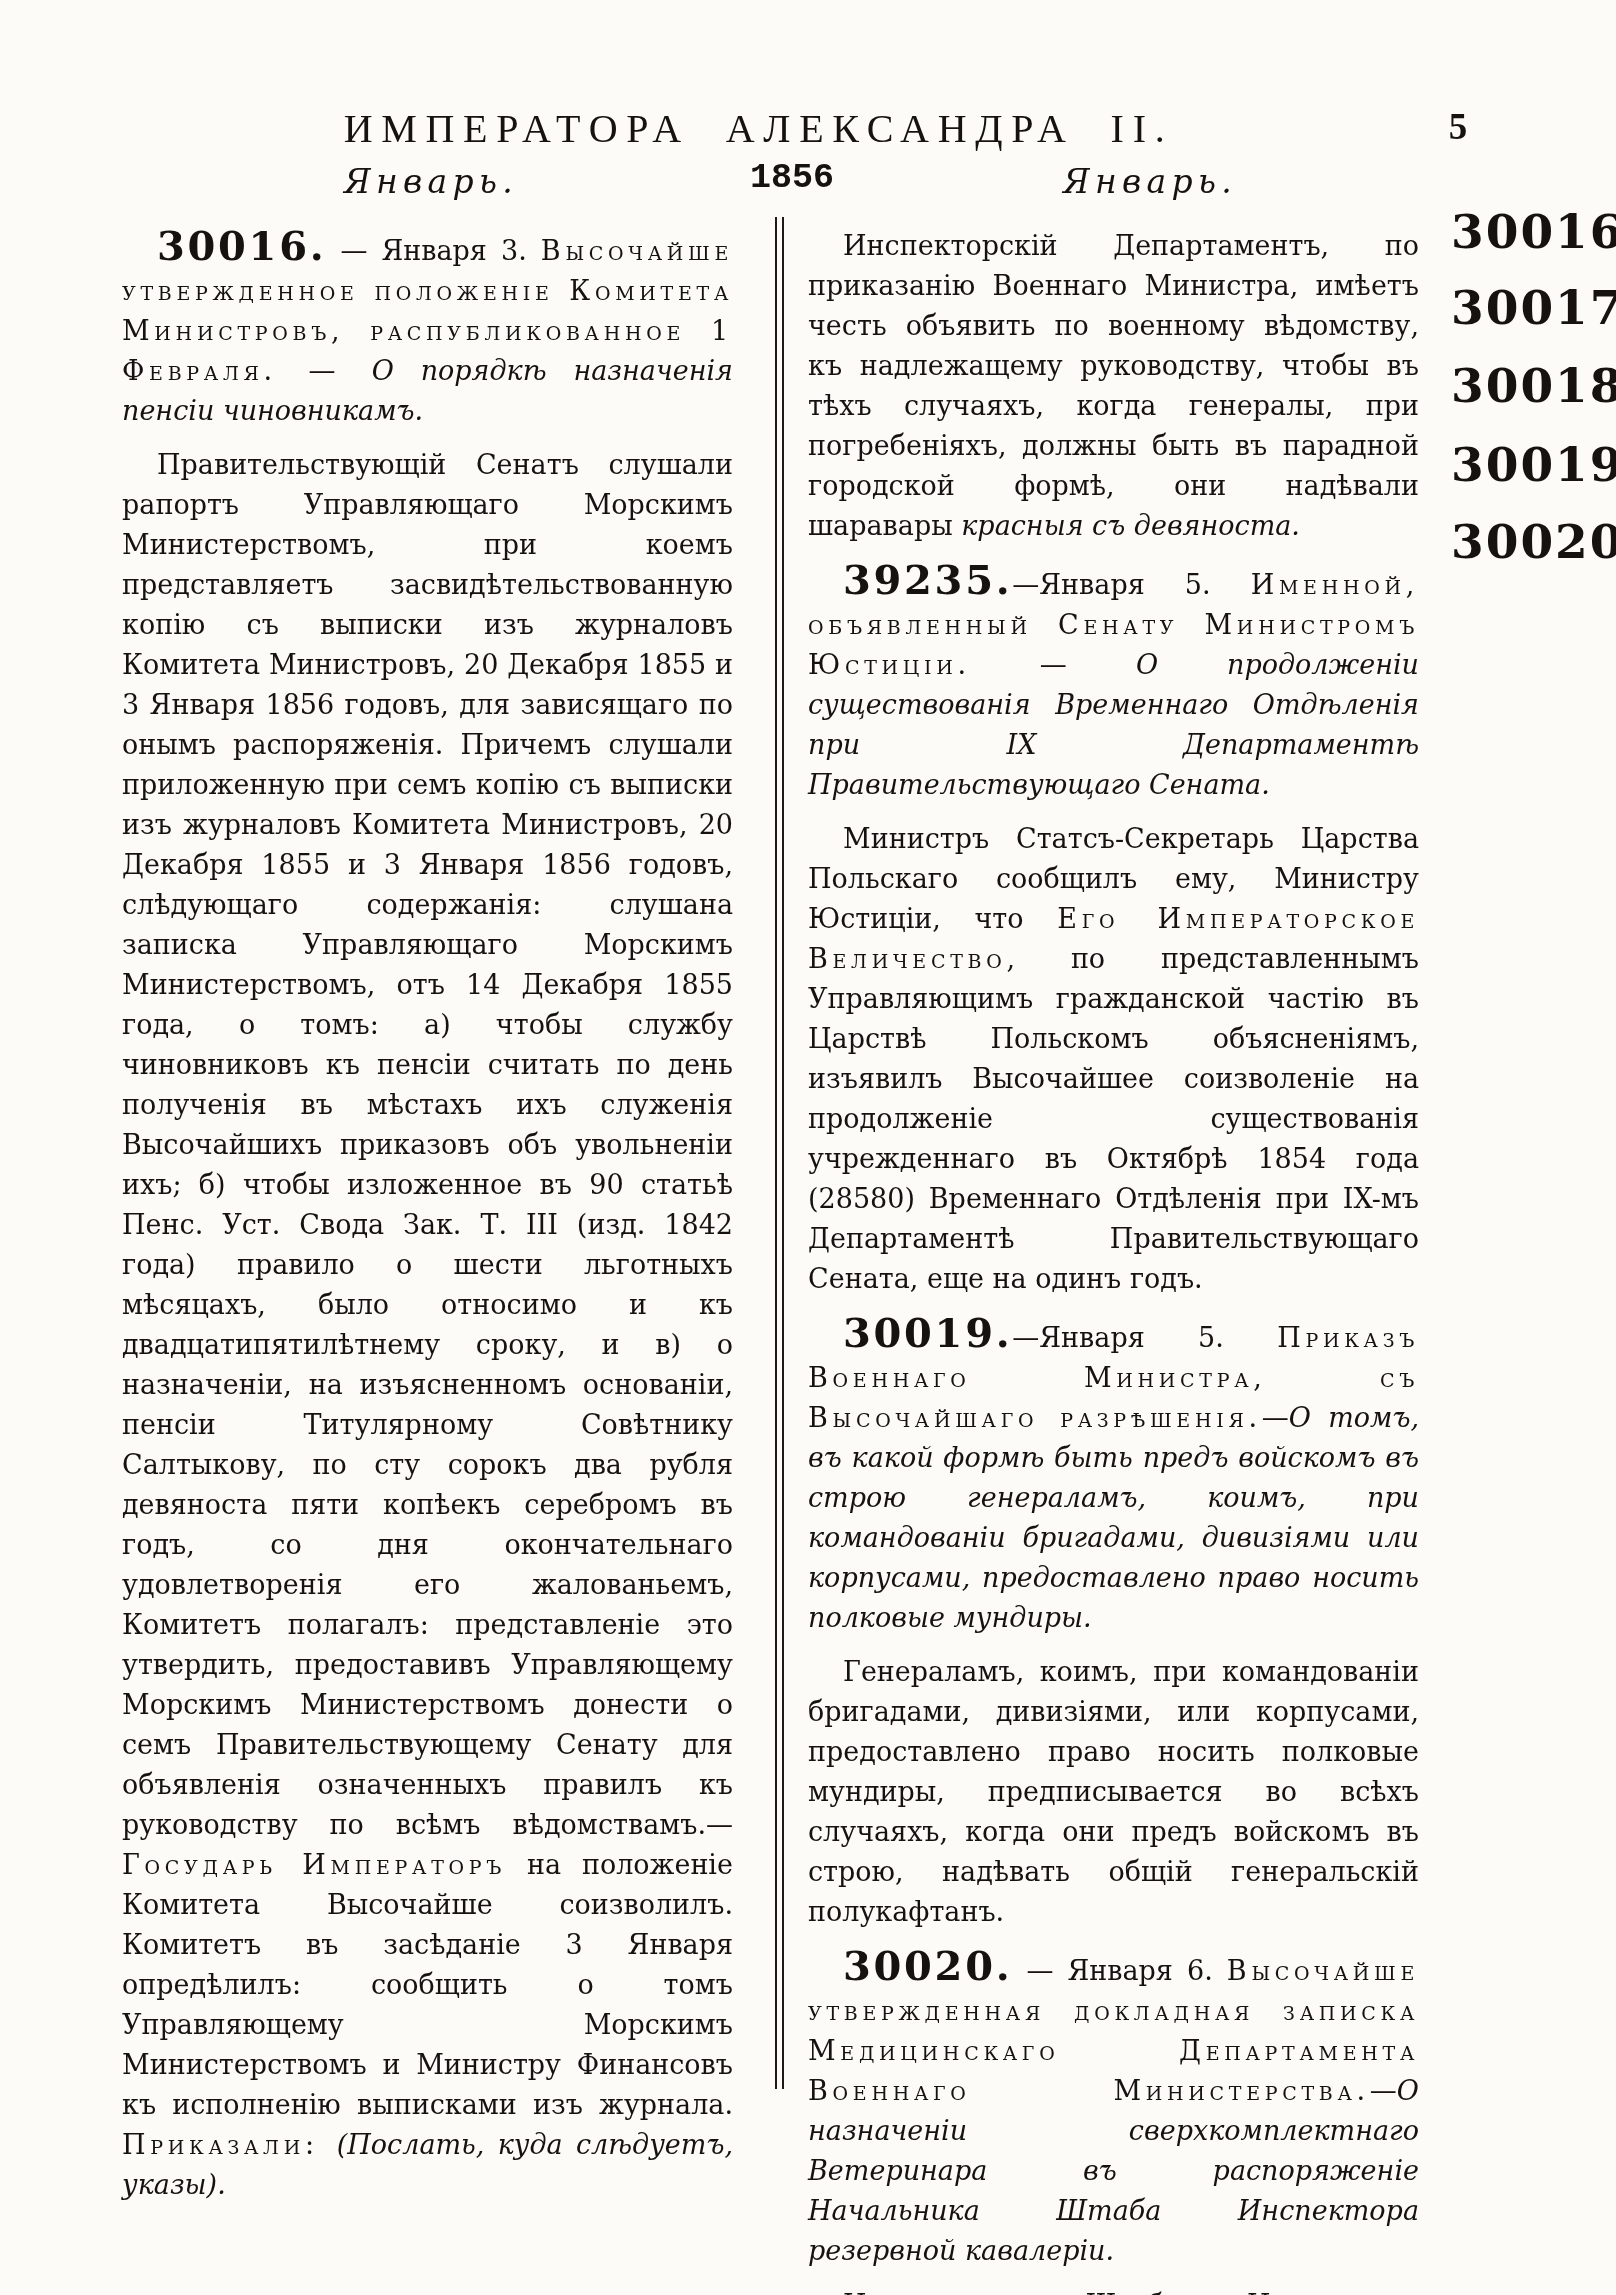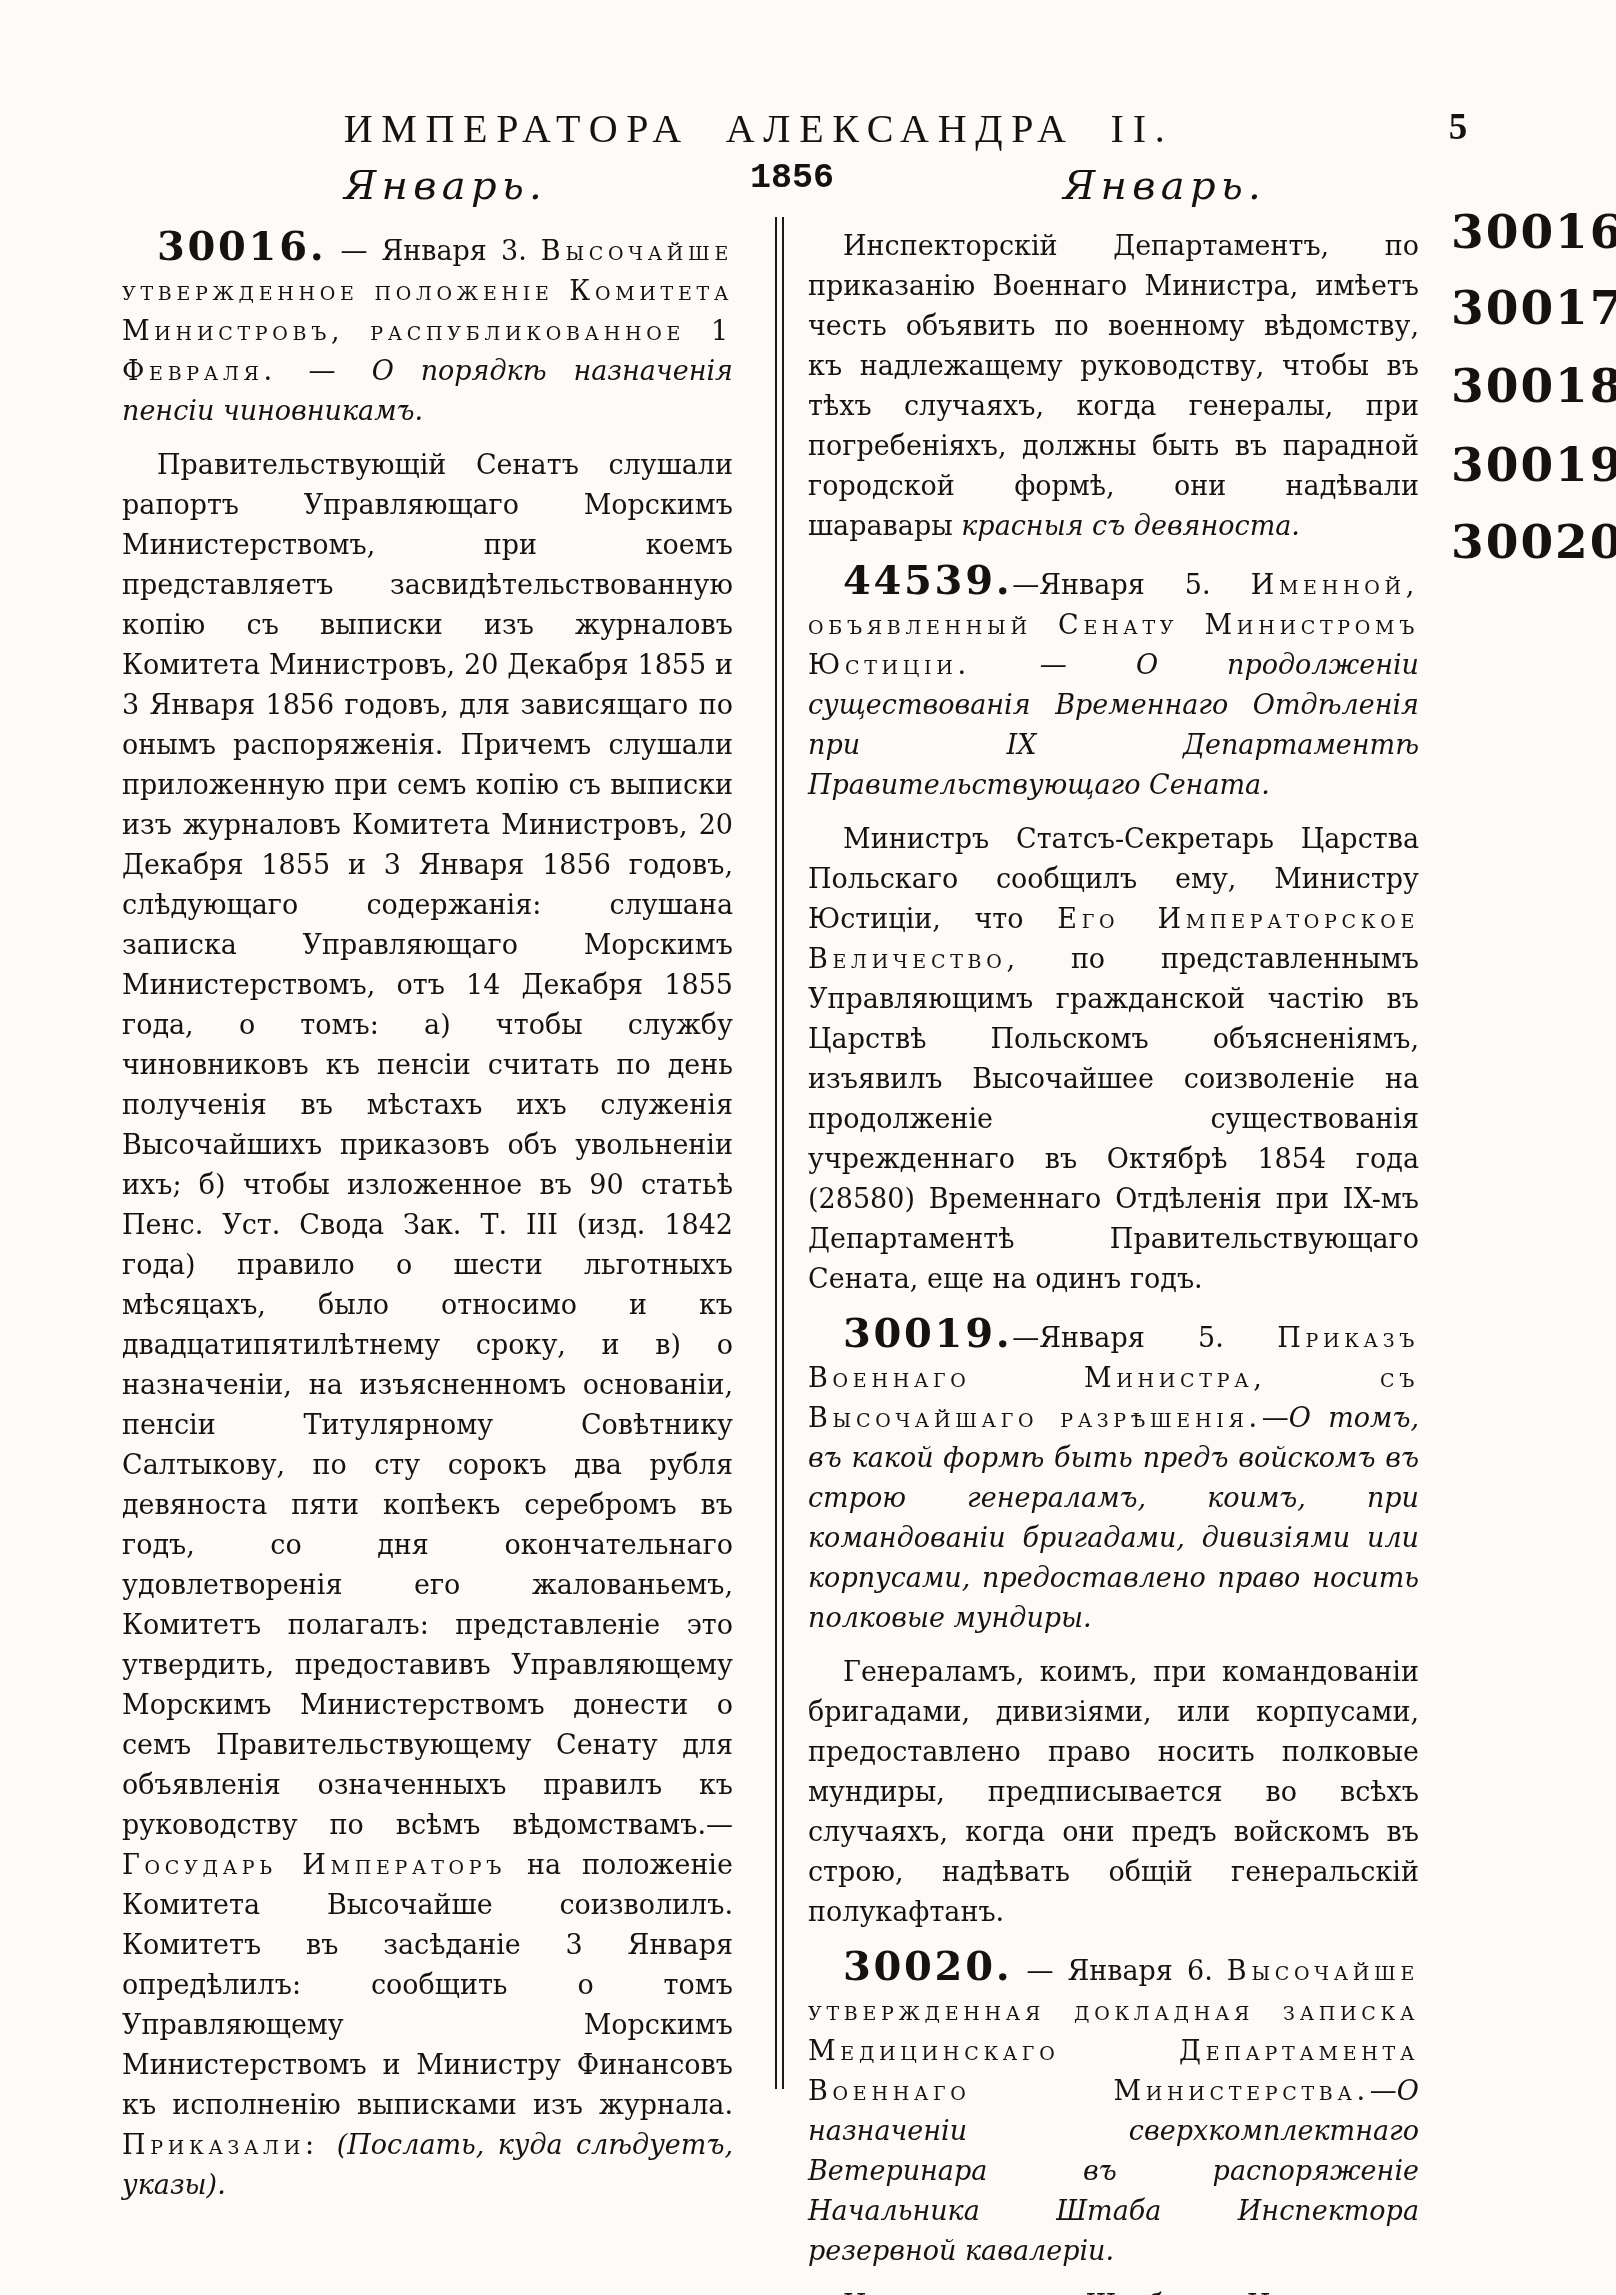--- a/index.html
+++ b/index.html
@@ -29,21 +29,21 @@
     top: 105px; left: 1418px; width: 80px;
     text-align: center;
     font-size: 37px;
     font-family: "Liberation Serif", "DejaVu Serif", serif;
     font-weight: bold;
   }
   .month-left, .month-right {
     position: absolute;
     top: 162px;
     font-style: italic;
-    font-size: 40px;
+    font-size: 33px;
     letter-spacing: 5.3px;
     white-space: nowrap;
   }
   .month-left  { left: 344px; }
   .month-right { left: 1063px; }
   .year-center {
     position: absolute;
     top: 158px; left: 732px; width: 120px;
     text-align: center;
     font-size: 35px;
@@ -120,21 +120,21 @@
 
   <div class="divider"></div>
 
   <div class="col col-left">
       <p class="para"><span class="run num">30016.</span><span class="run plain"> — Января 3. </span><span class="run sc">Высочайше утвержденное положеніе Комитета Министровъ, распубликованное 1 Февраля. — </span><span class="run italic">О порядкѣ назначенія пенсіи чиновникамъ.</span></p>
       <p class="para"><span class="run plain">Правительствующій Сенатъ слушали рапортъ Управляющаго Морскимъ Министерствомъ, при коемъ представляетъ засвидѣтельствованную копію съ выписки изъ журналовъ Комитета Министровъ, 20 Декабря 1855 и 3 Января 1856 годовъ, для зависящаго по онымъ распоряженія. Причемъ слушали приложенную при семъ копію съ выписки изъ журналовъ Комитета Министровъ, 20 Декабря 1855 и 3 Января 1856 годовъ, слѣдующаго содержанія: слушана записка Управляющаго Морскимъ Министерствомъ, отъ 14 Декабря 1855 года, о томъ: а) чтобы службу чиновниковъ къ пенсіи считать по день полученія въ мѣстахъ ихъ служенія Высочайшихъ приказовъ объ увольненіи ихъ; б) чтобы изложенное въ 90 статьѣ Пенс. Уст. Свода Зак. Т. III (изд. 1842 года) правило о шести льготныхъ мѣсяцахъ, было относимо и къ двадцатипятилѣтнему сроку, и в) о назначеніи, на изъясненномъ основаніи, пенсіи Титулярному Совѣтнику Салтыкову, по сту сорокъ два рубля девяноста пяти копѣекъ серебромъ въ годъ, со дня окончательнаго удовлетворенія его жалованьемъ, Комитетъ полагалъ: представленіе это утвердить, предоставивъ Управляющему Морскимъ Министерствомъ донести о семъ Правительствующему Сенату для объявленія означенныхъ правилъ къ руководству по всѣмъ вѣдомствамъ.—</span><span class="run sc">Государь Императоръ</span><span class="run plain"> на положеніе Комитета Высочайше соизволилъ. Комитетъ въ засѣданіе 3 Января опредѣлилъ: сообщить о томъ Управляющему Морскимъ Министерствомъ и Министру Финансовъ къ исполненію выписками изъ журнала. </span><span class="run sc">Приказали: </span><span class="run italic">(Послать, куда слѣдуетъ, указы).</span></p>
     </div>
 
   <div class="col col-right">
       <p class="para"><span class="run plain">Инспекторскій Департаментъ, по приказанію Военнаго Министра, имѣетъ честь объявить по военному вѣдомству, къ надлежащему руководству, чтобы въ тѣхъ случаяхъ, когда генералы, при погребеніяхъ, должны быть въ парадной городской формѣ, они надѣвали шаравары </span><span class="run italic">красныя съ девяноста.</span></p>
-      <p class="para"><span class="run num">44539.</span><span class="run plain">—Января 5. </span><span class="run sc">Именной, объявленный Сенату Министромъ Юстиціи.</span><span class="run plain"> — </span><span class="run italic">О продолженіи существованія Временнаго Отдѣленія при IX Департаментѣ Правительствующаго Сената.</span></p>
+      <p class="para"><span class="run num">39235.</span><span class="run plain">—Января 5. </span><span class="run sc">Именной, объявленный Сенату Министромъ Юстиціи.</span><span class="run plain"> — </span><span class="run italic">О продолженіи существованія Временнаго Отдѣленія при IX Департаментѣ Правительствующаго Сената.</span></p>
       <p class="para"><span class="run plain">Министръ Статсъ-Секретарь Царства Польскаго сообщилъ ему, Министру Юстиціи, что </span><span class="run sc">Его Императорское Величество</span><span class="run plain">, по представленнымъ Управляющимъ гражданской частію въ Царствѣ Польскомъ объясненіямъ, изъявилъ Высочайшее соизволеніе на продолженіе существованія учрежденнаго въ Октябрѣ 1854 года (28580) Временнаго Отдѣленія при IX-мъ Департаментѣ Правительствующаго Сената, еще на одинъ годъ.</span></p>
       <p class="para"><span class="run num">30019.</span><span class="run plain">—Января 5. </span><span class="run sc">Приказъ Военнаго Министра, съ Высочайшаго разрѣшенія.</span><span class="run plain">—</span><span class="run italic">О томъ, въ какой формѣ быть предъ войскомъ въ строю генераламъ, коимъ, при командованіи бригадами, дивизіями или корпусами, предоставлено право носить полковые мундиры.</span></p>
       <p class="para"><span class="run plain">Генераламъ, коимъ, при командованіи бригадами, дивизіями, или корпусами, предоставлено право носить полковые мундиры, предписывается во всѣхъ случаяхъ, когда они предъ войскомъ въ строю, надѣвать общій генеральскій полукафтанъ.</span></p>
       <p class="para"><span class="run num">30020.</span><span class="run plain"> — Января 6. </span><span class="run sc">Высочайше утвержденная докладная записка Медицинскаго Департамента Военнаго Министерства.</span><span class="run plain">—</span><span class="run italic">О назначеніи сверхкомплектнаго Ветеринара въ распоряженіе Начальника Штаба Инспектора резервной кавалеріи.</span></p>
       <p class="para"><span class="run plain">Начальникъ Штаба Инспектора резервной кавалеріи, сообщая Медицинскому Департаменту, что резервная бригада 2 Драгунской</span></p>
     </div>
 
   <div class="margin-num mn1">30016</div>
   <div class="margin-num mn2">30017</div>
   <div class="margin-num mn3">30018</div>

